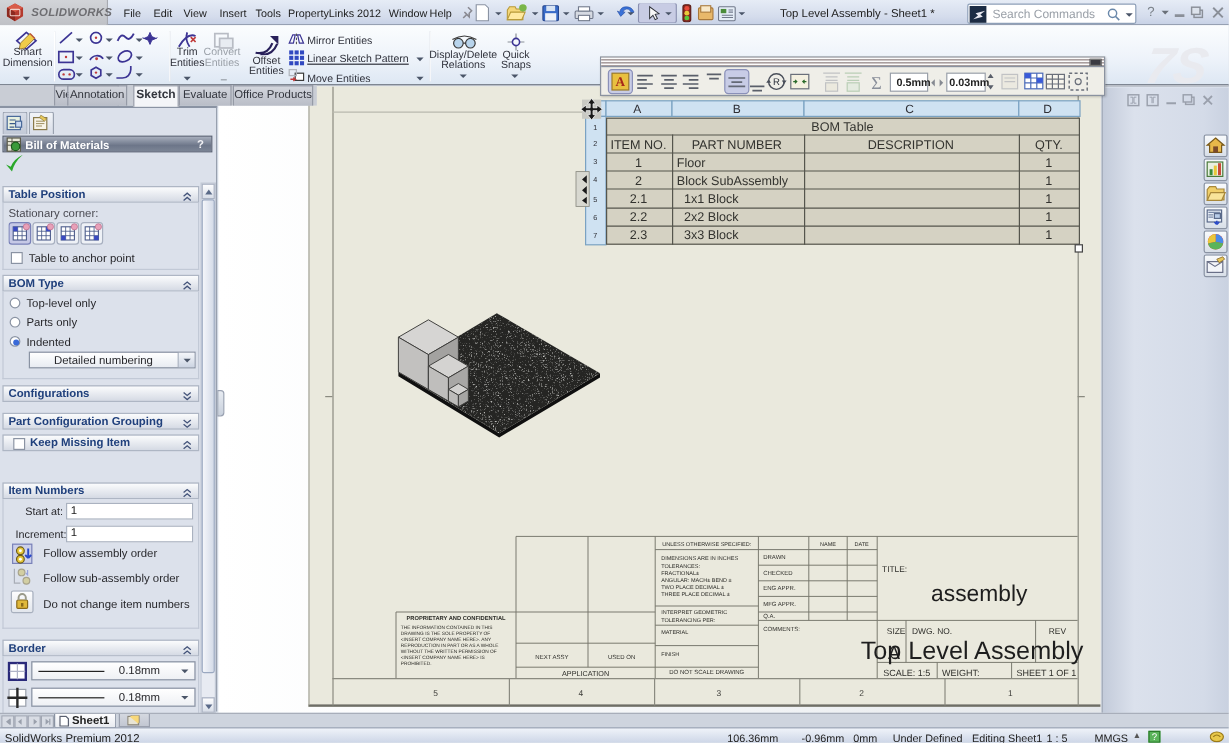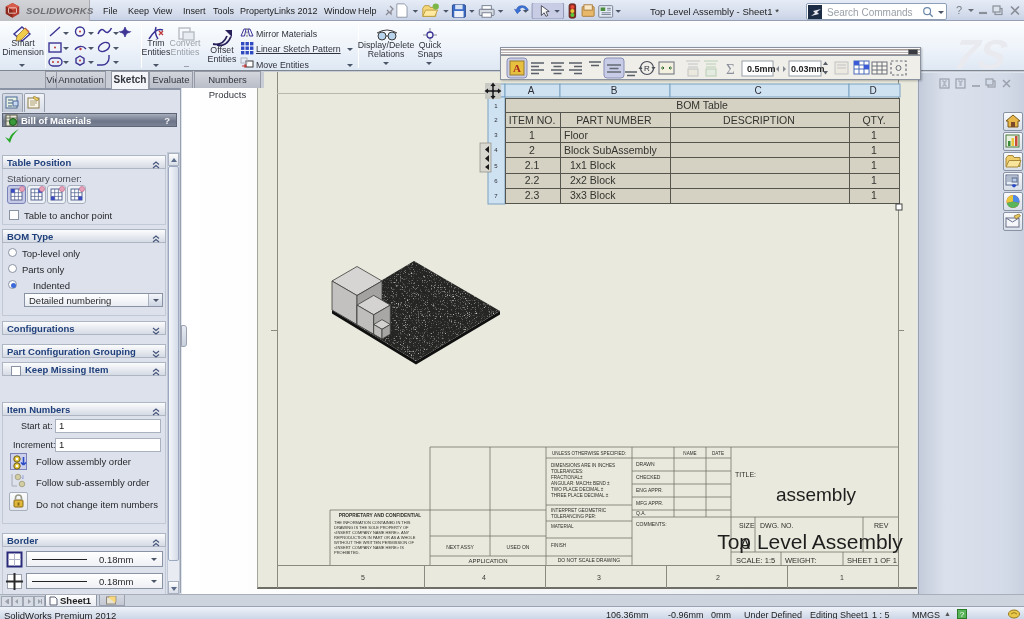--- a/index.html
+++ b/index.html
@@ -66,21 +66,21 @@
 <div class="abs" id="titlebar">
   <div class="abs" style="left:0;top:0;width:90px;height:21px;background:linear-gradient(#d2d4d8,#bfc1c6);border-right:1px solid #a8aab0;"></div>
   <svg class="abs" id="swlogo" viewBox="0 0 19 19">
     <polygon points="9.5,1 17,5 17,13 9.5,17.5 2,13 2,5" fill="#b43a2e"></polygon>
     <polygon points="9.5,1 17,5 9.5,9 2,5" fill="#d85c4a"></polygon>
     <polygon points="2,5 9.5,9 9.5,17.5 2,13" fill="#8c2a20"></polygon>
     <rect x="5" y="6.5" width="9" height="6" rx="1" fill="none" stroke="#f0d0c8" stroke-width="1"></rect>
   </svg>
   <span class="abs" id="swname">SOLIDWORKS</span>
   <span class="abs menu" style="left:103px;">File</span>
-  <span class="abs menu" style="left:128px;">Keep</span>
+  <span class="abs menu" style="left:128px;">Edit</span>
   <span class="abs menu" style="left:153px;">View</span>
   <span class="abs menu" style="left:183px;">Insert</span>
   <span class="abs menu" style="left:213px;">Tools</span>
   <span class="abs menu" style="left:240px;">PropertyLinks 2012</span>
   <span class="abs menu" style="left:324px;">Window</span>
   <span class="abs menu" style="left:358px;">Help</span>
   <svg class="abs" style="left:383px;top:4px;" width="12" height="13" viewBox="0 0 12 13">
       <path d="M7 2 L10 5 L8 7 L8 10 L6 8 L3 11 M4 6 L6 8" stroke="#8a8a92" stroke-width="1.3" fill="none"></path>
     </svg>
 
@@ -226,21 +226,21 @@
         <rect x="5.5" y="19.5" width="3.4" height="3.4"></rect>
         <rect x="10" y="19.5" width="3.4" height="3.4"></rect>
       <rect x="1" y="24" width="3.4" height="3.4"></rect>
         <rect x="5.5" y="24" width="3.4" height="3.4"></rect>
         <rect x="10" y="24" width="3.4" height="3.4"></rect>
     </g>
     <rect x="6" y="34" width="7" height="6" fill="#fff" stroke="#3a3a3a"></rect>
     <rect x="1" y="31" width="6" height="5" fill="none" stroke="#b0b4bc"></rect>
     <path d="M2 39 l4 0 -1.5 -1.5 m1.5 1.5 l-1.5 1.5" stroke="#c03a3a" stroke-width="1.2" fill="none"></path>
   </svg>
-  <div class="abs rlabel" style="left:256px;top:9px;">Mirror Materials</div>
+  <div class="abs rlabel" style="left:256px;top:9px;">Mirror Entities</div>
   <div class="abs rlabel" style="left:256px;top:24px;text-decoration:underline;">Linear Sketch Pattern</div>
   <div class="abs rlabel" style="left:256px;top:40px;">Move Entities</div>
   <div class="abs dd" style="left:347px;top:27px;"></div>
   <div class="abs dd" style="left:347px;top:43px;"></div>
   <div class="abs rbsep" style="left:358px;"></div>
 
   <svg class="abs" style="left:376px;top:6px;" width="22" height="16" viewBox="0 0 22 16">
     <path d="M1 6 q10 -6 20 0" stroke="#3a3a3a" stroke-width="1" fill="none"></path>
     <circle cx="6" cy="9" r="4" fill="#b8d4ec" stroke="#3a3a3a"></circle>
     <circle cx="16" cy="9" r="4" fill="#b8d4ec" stroke="#3a3a3a"></circle>
@@ -257,21 +257,21 @@
   <div class="abs dd" style="left:426px;top:41px;"></div>
 
   <div class="abs" style="left:955px;top:10px;font-size:42px;font-style:italic;font-weight:bold;color:#e9eaef;transform:skewX(-10deg);">7S</div>
 </div>
 <div class="abs" id="ribbonline"></div>
 <div class="abs" id="tabrow">
   <span class="rtab" style="left:1px;width:54px;margin-left:44px;">View Layout</span>
   <span class="rtab" style="left:56px;width:50px;">Annotation</span>
   <span class="rtab active" style="left:111px;width:38px;">Sketch</span>
   <span class="rtab" style="left:149px;width:44px;">Evaluate</span>
-  <span class="rtab" style="left:194px;width:67px;">Numbers Products</span>
+  <span class="rtab" style="left:194px;width:67px;">Office Products</span>
 </div>
 <div class="abs" id="canvas"></div>
 <div class="abs" id="sheet"></div>
 <svg class="abs" style="left:182px;top:72px;" width="842" height="522" viewBox="182 72 842 522" font-family="Liberation Sans, sans-serif">
   <defs>
     <filter id="grain" x="0" y="0" width="100%" height="100%">
       <feTurbulence type="turbulence" baseFrequency="0.55" numOctaves="2" seed="3" result="t"></feTurbulence>
       <feColorMatrix in="t" type="matrix" values="0 0 0 0 0.72  0 0 0 0 0.72  0 0 0 0 0.70  0 0 0 2.2 -0.72"></feColorMatrix>
       <feComposite operator="in" in2="SourceGraphic"></feComposite>
     </filter>
@@ -585,26 +585,26 @@
 
   <div class="sech" style="top:139px;">BOM Type<span class="chev"><svg width="8" height="8" viewBox="0 0 8 8">
           <path d="M1 3.5 L4 1 L7 3.5 M1 7 L4 4.5 L7 7" stroke="#44547a" stroke-width="1.1" fill="none"></path>
         </svg></span></div>
   <div class="sbody" style="top:153px;height:73px;">
     <div class="radio" style="left:5px;top:5px;"></div>
       <div class="plabel" style="left:19px;top:5px;">Top-level only</div>
     <div class="radio" style="left:5px;top:21px;"></div>
       <div class="plabel" style="left:19px;top:21px;">Parts only</div>
     <div class="radio" style="left:5px;top:37px;"></div>
-      <div class="plabel" style="left:30px;top:37px;">Indented</div>
+      <div class="plabel" style="left:19px;top:37px;">Indented</div>
     <div class="abs" style="left:5.5px;top:37.5px;width:9px;height:9px;">
         <div style="width:5px;height:5px;border-radius:50%;background:#3a6ad8;margin:2.5px;"></div>
       </div>
     <div class="abs" style="left:21px;top:50px;width:139px;height:14px;background:linear-gradient(#fff,#e8ecf2);border:1px solid #8a93a3;">
-      <span class="plabel" style="left:4px;top:1px;">Detailed numbering</span>
+      <span class="plabel" style="left:20px;top:1px;">Detailed numbering</span>
       <div class="abs" style="right:0;top:0;width:14px;height:12px;background:linear-gradient(#f4f6fa,#ccd4e2);border-left:1px solid #aab2c0;">
           <div class="dd" style="margin:5px 0 0 3.5px;"></div>
         </div>
     </div>
   </div>
 
   <div class="sech" style="top:231px;">Configurations<span class="chev"><svg width="8" height="8" viewBox="0 0 8 8">
           <path d="M1 1 L4 3.5 L7 1 M1 4.5 L4 7 L7 4.5" stroke="#44547a" stroke-width="1.1" fill="none"></path>
         </svg></span></div>
 

